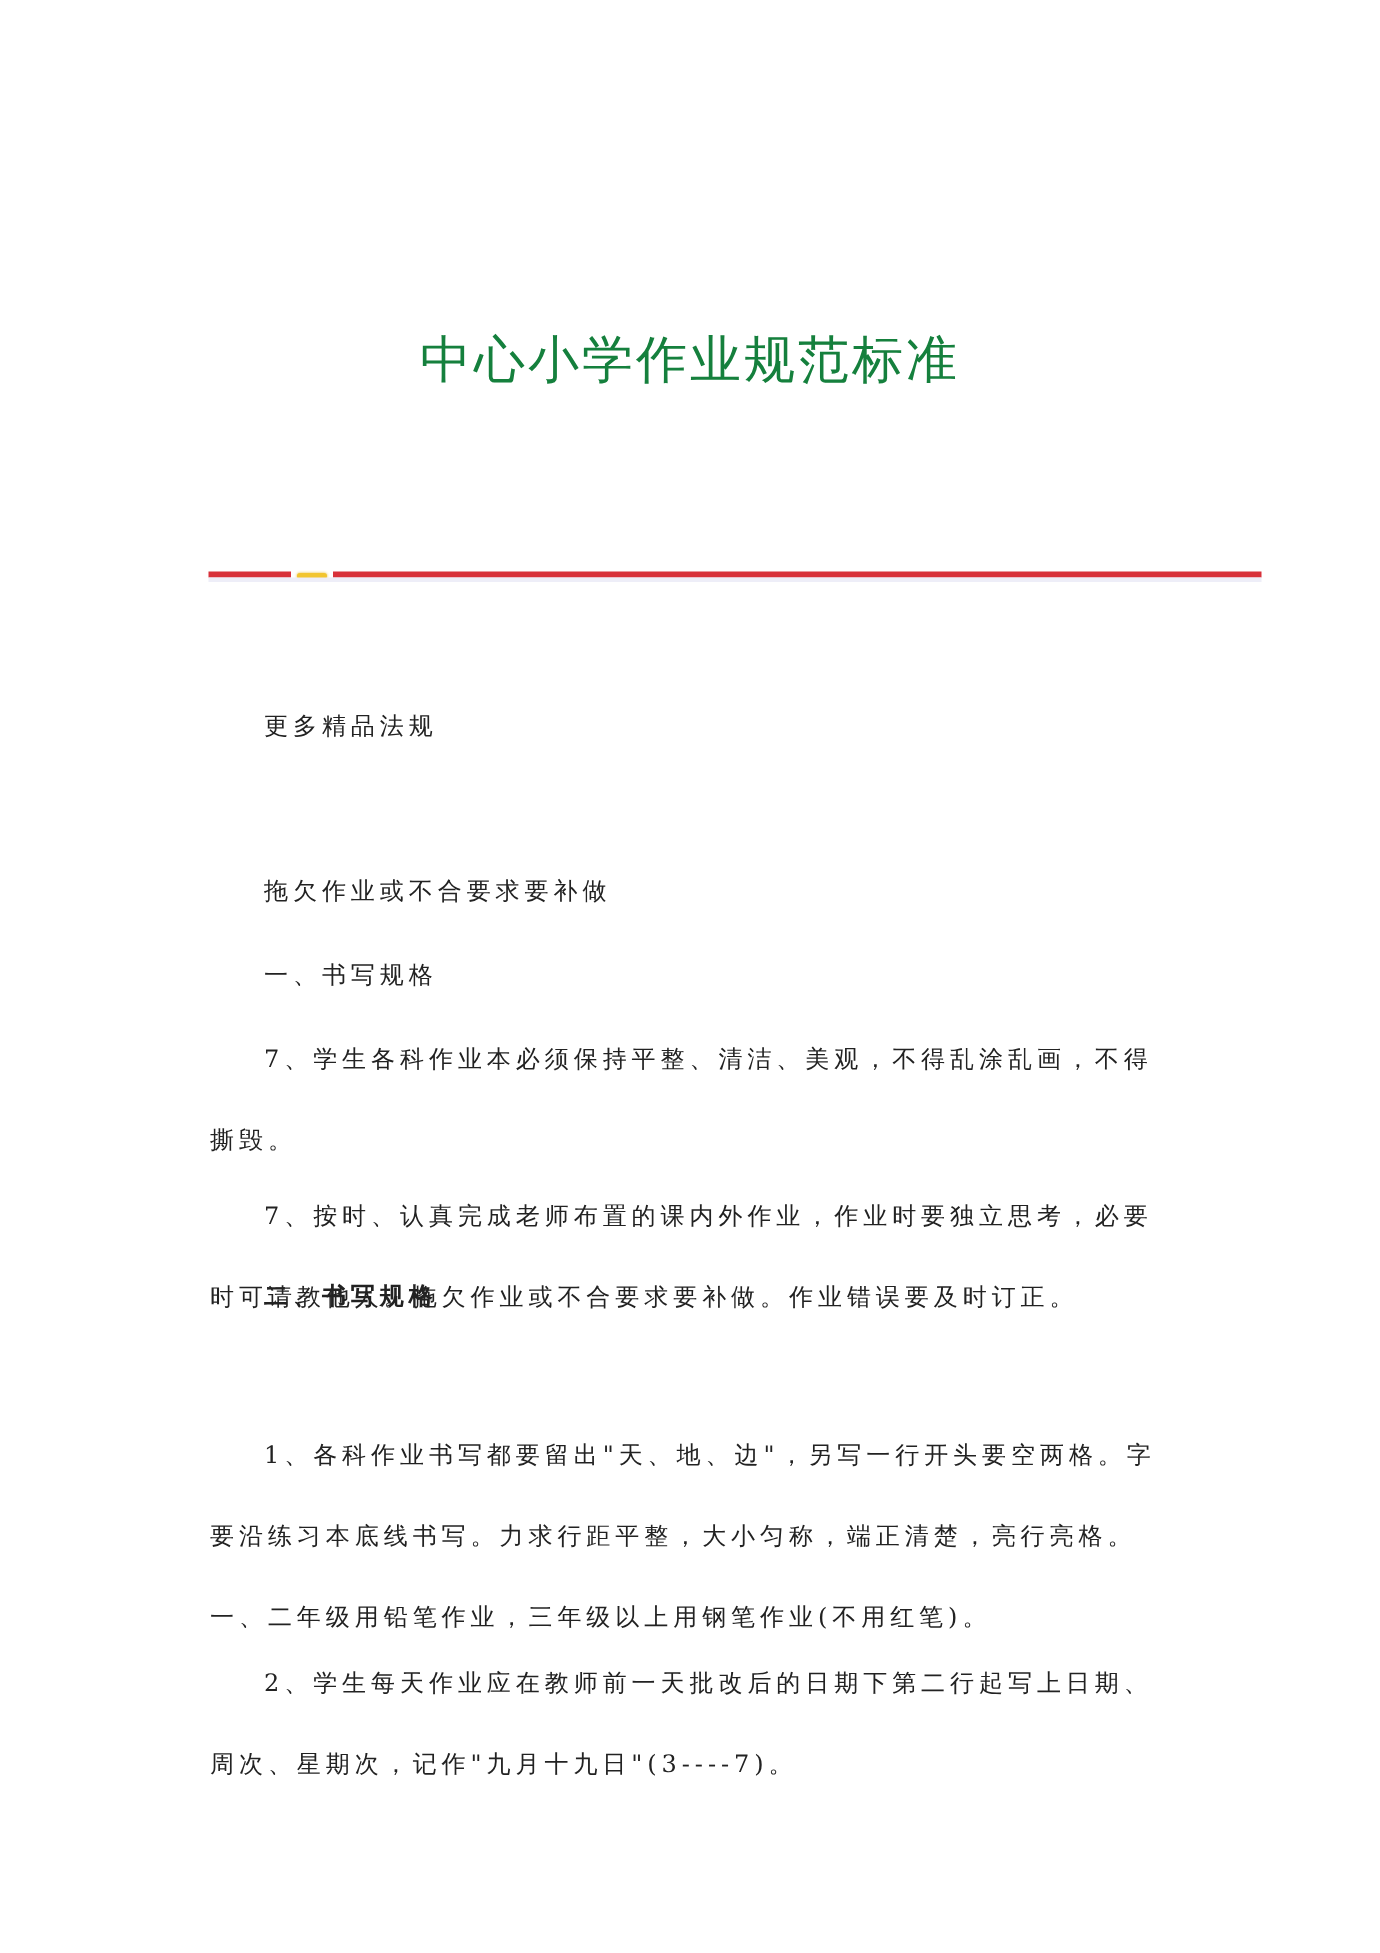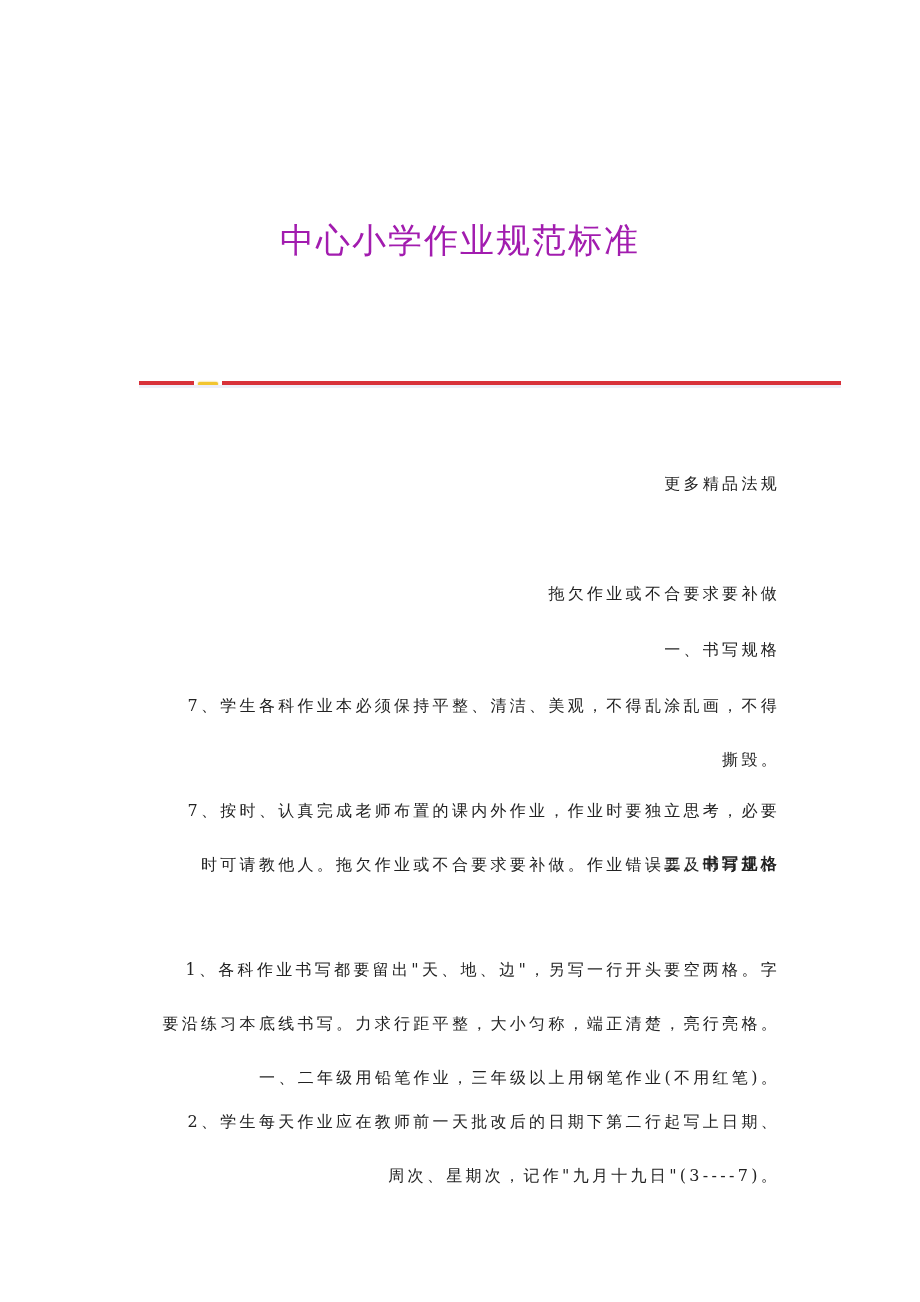--- a/index.html
+++ b/index.html
@@ -17,21 +17,21 @@
     }
     .page-title {
       position: absolute;
       top: 215px;
       left: 0;
       width: 920px;
       text-align: center;
       font-family: "DejaVu Sans", "Liberation Sans", sans-serif;
       font-size: 34px;
       letter-spacing: 2px;
-      color: #a21caf;
+      color: #15803d;
       line-height: 50px;
     }
     .divider {
       position: absolute;
       top: 381px;
       left: 139px;
       width: 702px;
       height: 8px;
     }
     .divider .bar-left {
@@ -73,21 +73,20 @@
       left: 140px;
       width: 640px;
       font-size: 16px;
       letter-spacing: 3.3px;
       line-height: 54px;
       color: #222;
       margin: 0;
     }
     .para.indent {
       text-indent: 36px;
-      text-align: right;
     }
   </style>
 </head>
 <body>
 
 <div class="page-title">中心小学作业规范标准</div>
 
 <div class="divider">
   <div class="bar-left"></div>
   <div class="pill"></div>

